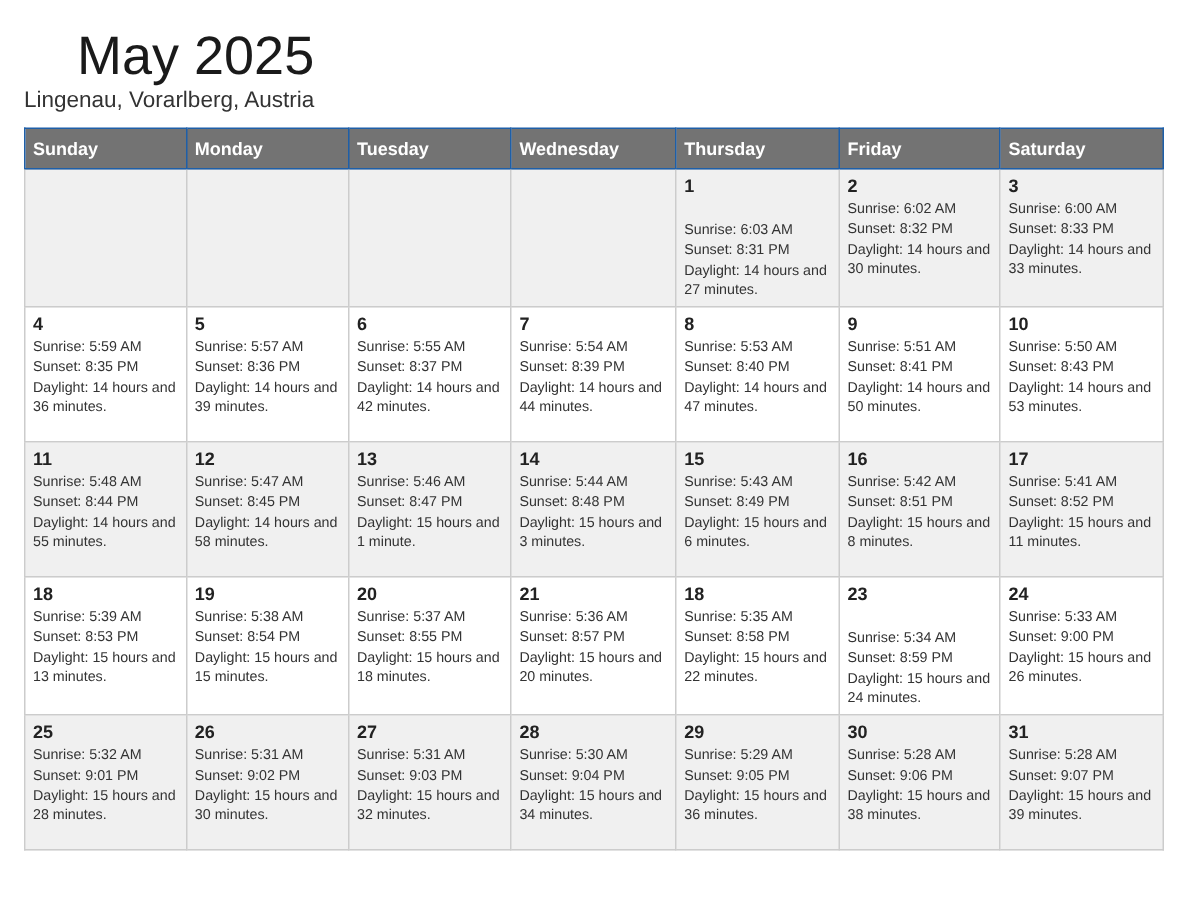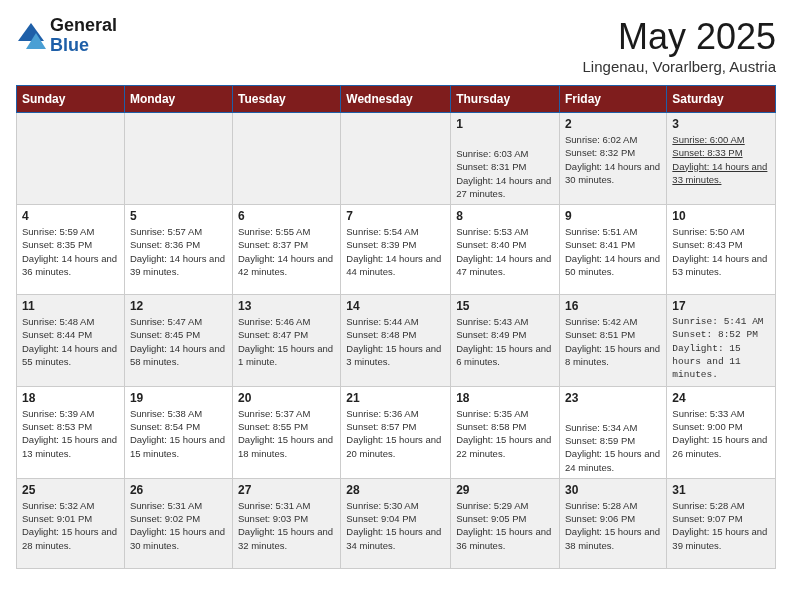--- a/index.html
+++ b/index.html
@@ -51,21 +51,21 @@
     .location-title {
       font-size: 15px;
       color: #333;
     }
     table {
       width: 100%;
       border-collapse: collapse;
       font-size: 11px;
     }
     thead tr th {
-      background-color: #7f1d1d;
+      background-color: #737373;
       color: #fff;
       padding: 6px 5px;
       text-align: left;
       font-size: 12px;
       font-weight: bold;
       border: 1px solid #1e5fa8;
     }
     tbody tr td {
       border: 1px solid #ccc;
       vertical-align: top;
@@ -93,30 +93,20 @@
       line-height: 1.4;
     }
     .empty-cell {
       background-color: #f9f9f9;
     }
   </style>
 </head>
 <body>
 
 <div class="header">
-  <div class="logo">
-    <svg class="logo-icon" viewBox="0 0 30 30">
-      <polygon points="15,2 28,20 2,20" fill="#1e5fa8"></polygon>
-      <polygon points="20,12 30,28 10,28" fill="#4a9fd4"></polygon>
-    </svg>
-    <div class="logo-text">
-      <span class="logo-general">General</span>
-      <span class="logo-blue">Blue</span>
-    </div>
-  </div>
   <div class="title-block">
     <div class="month-title">May 2025</div>
     <div class="location-title">Lingenau, Vorarlberg, Austria</div>
   </div>
 </div>
 
 <table>
   <thead>
     <tr>
     <th>Sunday</th>
@@ -141,21 +131,21 @@
 Daylight: 14 hours and 27 minutes.</div>
         </td>
         <td>
           <span class="day-number">2</span>
           <div class="day-info" style="white-space: pre-line;">Sunrise: 6:02 AM
 Sunset: 8:32 PM
 Daylight: 14 hours and 30 minutes.</div>
         </td>
         <td>
           <span class="day-number">3</span>
-          <div class="day-info" style="white-space: pre-line; text-decoration: underline;">Sunrise: 6:00 AM
+          <div class="day-info" style="white-space: pre-line;">Sunrise: 6:00 AM
 Sunset: 8:33 PM
 Daylight: 14 hours and 33 minutes.</div>
         </td>
       </tr>
       <tr>
         <td>
           <span class="day-number">4</span>
           <div class="day-info" style="white-space: pre-line;">Sunrise: 5:59 AM
 Sunset: 8:35 PM
 Daylight: 14 hours and 36 minutes.</div>
@@ -229,21 +219,21 @@
 Daylight: 15 hours and 6 minutes.</div>
         </td>
         <td>
           <span class="day-number">16</span>
           <div class="day-info" style="white-space: pre-line;">Sunrise: 5:42 AM
 Sunset: 8:51 PM
 Daylight: 15 hours and 8 minutes.</div>
         </td>
         <td>
           <span class="day-number">17</span>
-          <div class="day-info" style="white-space: pre-line; font-family: Liberation Mono, monospace;">Sunrise: 5:41 AM
+          <div class="day-info" style="white-space: pre-line;">Sunrise: 5:41 AM
 Sunset: 8:52 PM
 Daylight: 15 hours and 11 minutes.</div>
         </td>
       </tr>
       <tr>
         <td>
           <span class="day-number">18</span>
           <div class="day-info" style="white-space: pre-line;">Sunrise: 5:39 AM
 Sunset: 8:53 PM
 Daylight: 15 hours and 13 minutes.</div>

